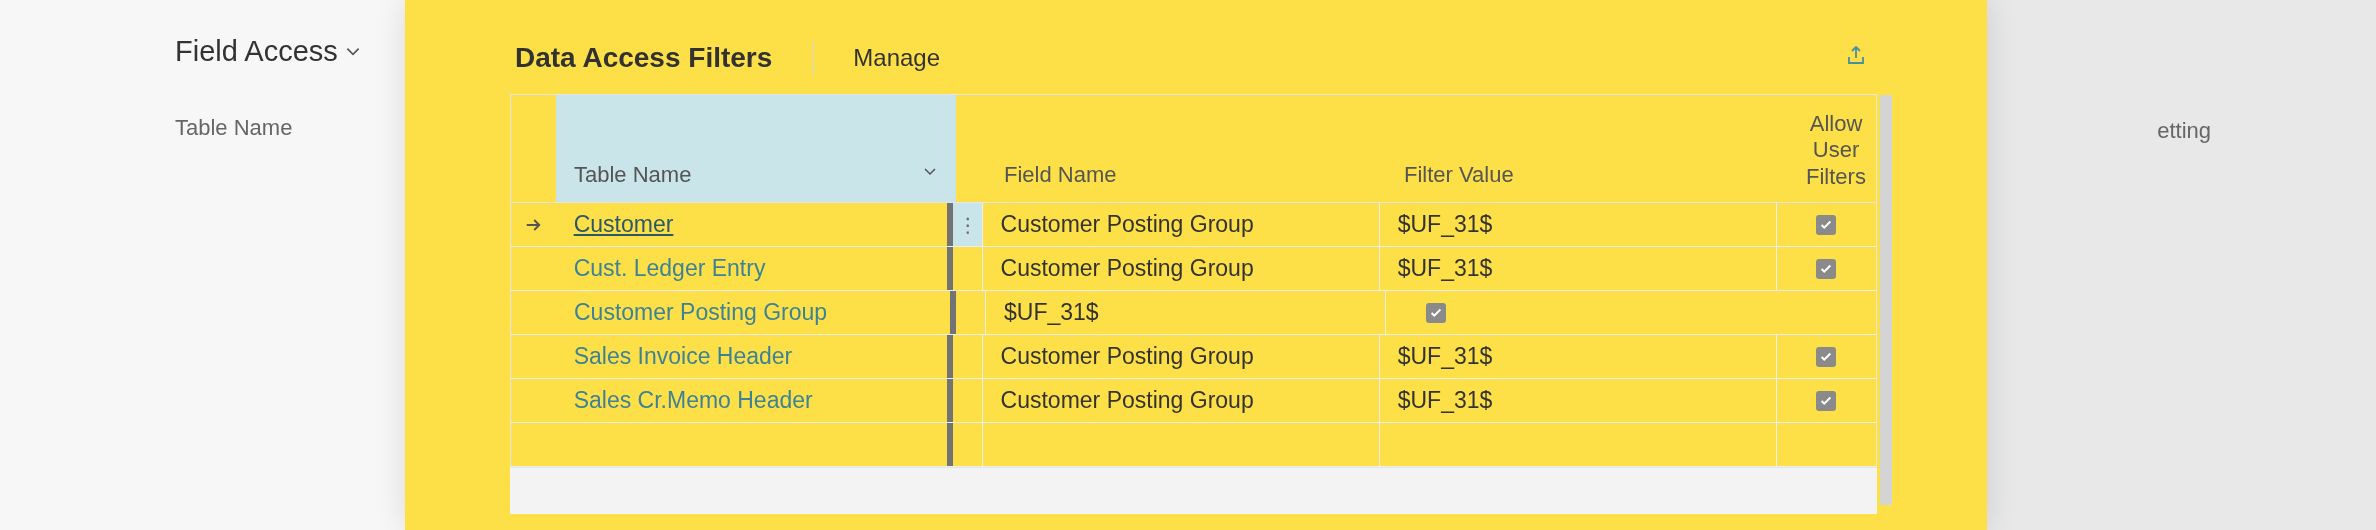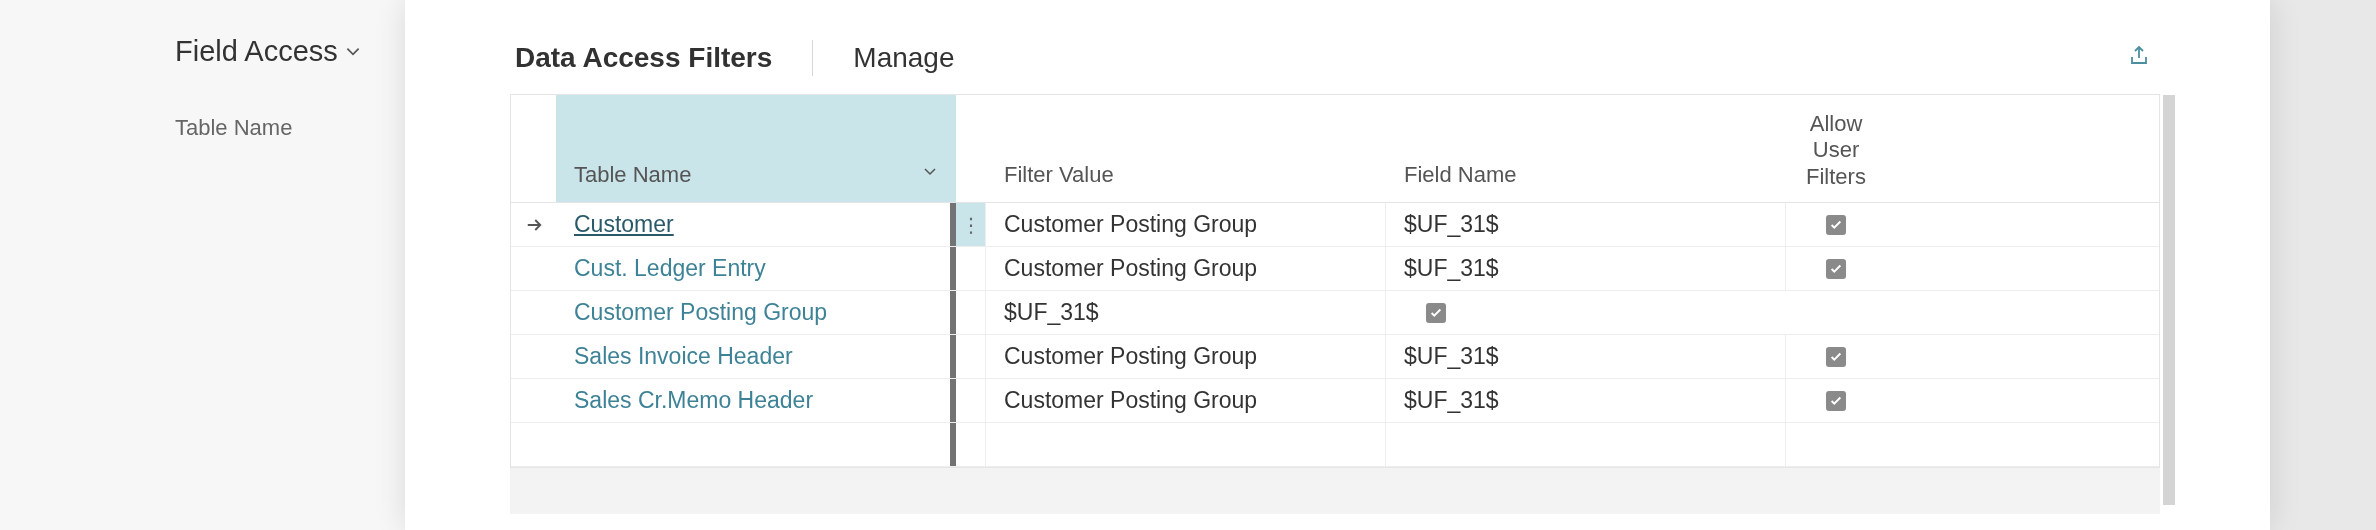--- a/index.html
+++ b/index.html
@@ -48,43 +48,43 @@
       right: 165px;
       top: 118px;
       font-size: 22px;
       color: #666;
       margin-left: 28px;
     }
     .main-panel {
       position: absolute;
       left: 405px;
       top: 0;
-      width: 1865px;
+      width: 1582px;
       height: 530px;
-      background: #ffffff;
+      background: #fde047;
       box-shadow: 0 0 30px rgba(0,0,0,0.12);
     }
     .panel-header {
       display: flex;
       align-items: center;
       padding: 40px 110px 18px 110px;
       gap: 40px;
     }
     .panel-title {
       font-size: 28px;
       font-weight: 600;
       color: #323232;
     }
     .divider-v {
       width: 1px;
       height: 36px;
       background: #d6d6d6;
     }
     .manage-link {
-      font-size: 28px;
+      font-size: 24px;
       color: #333;
       cursor: pointer;
     }
     .share-icon {
       margin-left: auto;
       color: #4a8ea0;
       cursor: pointer;
       padding-right: 8px;
     }
     .table-container {
@@ -274,25 +274,25 @@
       <div class="th col-arrow"></div>
       <div class="th col-table-name th-table-name">
         <span>Table Name</span>
         <span class="chevron-down-th">
           <svg width="16" height="16" viewBox="0 0 16 16">
               <path d="M3 5 l5 5 l5 -5" stroke="#555" stroke-width="1.5" fill="none"></path>
             </svg>
         </span>
       </div>
       <div class="th col-more"></div>
+      <div class="th col-field-name">
+        <span>Field Name</span>
+      </div>
       <div class="th col-filter-value">
         <span>Filter Value</span>
-      </div>
-      <div class="th col-field-name">
-        <span>Field Name</span>
       </div>
       <div class="th col-allow th-allow">
         <span>Allow</span>
         <span>User</span>
         <span>Filters</span>
       </div>
     </div>
 
     <div id="rows-container">
         <div class="table-row selected">

